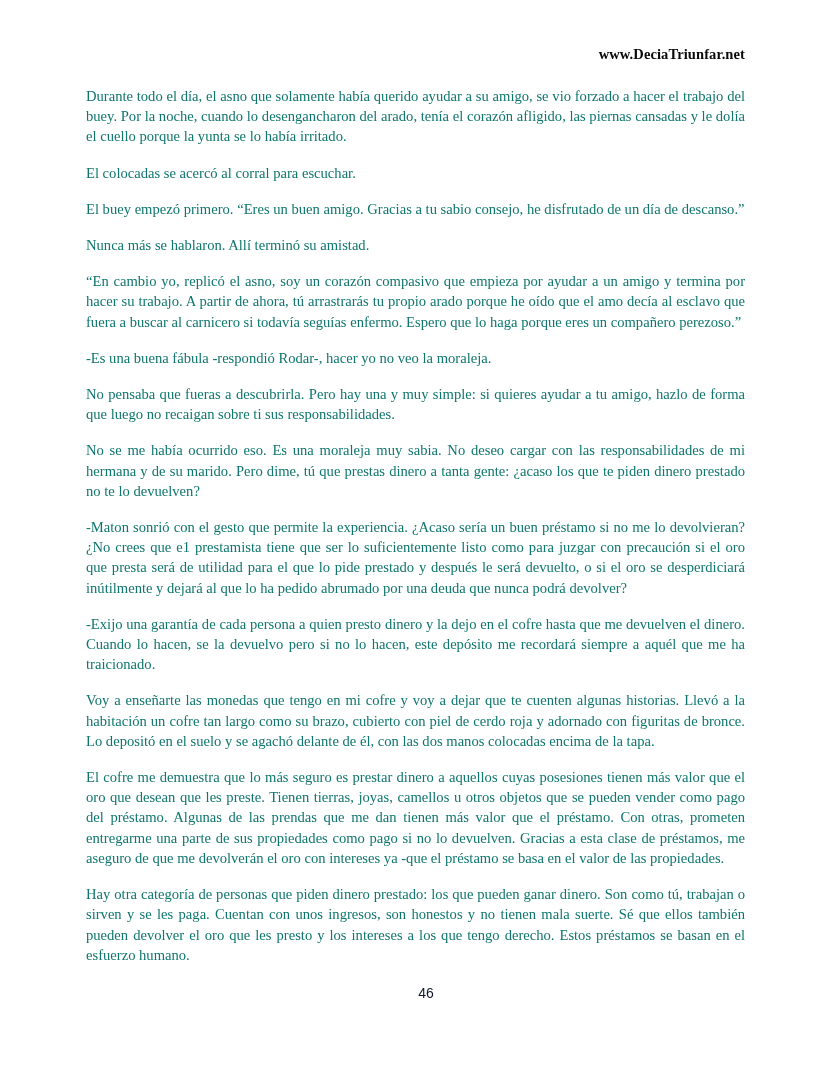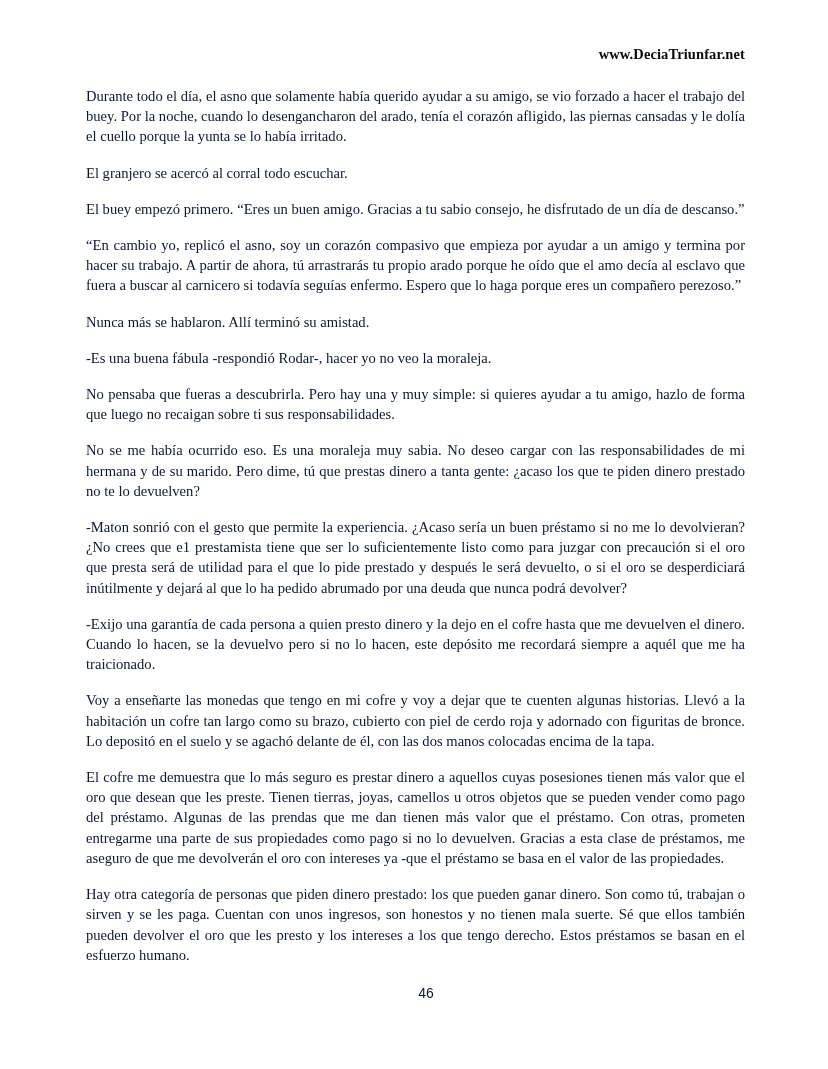--- a/index.html
+++ b/index.html
@@ -45,21 +45,21 @@
     left: 86px;
     width: 659px;
   }
 
   .para {
     margin: 0 0 16px 0;
     font-size: 14.6px;
     line-height: 20.2px;
     text-align: justify;
     text-justify: inter-word;
-    color: #0f172a;
+    color: #0f766e;
     hyphens: none;
     -webkit-hyphens: none;
   }
 
   .para:last-child {
     margin-bottom: 8px;
   }
 
   
   .folio {
@@ -75,24 +75,24 @@
 </style>
 </head>
 <body>
 
 <div class="page">
 
   <div class="header">www.DeciaTriunfar.net</div>
 
   <div class="content">
     <p class="para">Durante todo el día, el asno que solamente había querido ayudar a su amigo, se vio forzado a hacer el trabajo del buey. Por la noche, cuando lo desengancharon del arado, tenía el corazón afligido, las piernas cansadas y le dolía el cuello porque la yunta se lo había irritado.</p>
-    <p class="para">El granjero se acercó al corral todo escuchar.</p>
+    <p class="para">El colocadas se acercó al corral para escuchar.</p>
     <p class="para">El buey empezó primero. “Eres un buen amigo. Gracias a tu sabio consejo, he disfrutado de un día de descanso.”</p>
+    <p class="para">Nunca más se hablaron. Allí terminó su amistad.</p>
     <p class="para">“En cambio yo, replicó el asno, soy un corazón compasivo que empieza por ayudar a un amigo y termina por hacer su trabajo. A partir de ahora, tú arrastrarás tu propio arado porque he oído que el amo decía al esclavo que fuera a buscar al carnicero si todavía seguías enfermo. Espero que lo haga porque eres un compañero perezoso.”</p>
-    <p class="para">Nunca más se hablaron. Allí terminó su amistad.</p>
     <p class="para">-Es una buena fábula -respondió Rodar-, hacer yo no veo la moraleja.</p>
     <p class="para">No pensaba que fueras a descubrirla. Pero hay una y muy simple: si quieres ayudar a tu amigo, hazlo de forma que luego no recaigan sobre ti sus responsabilidades.</p>
     <p class="para">No se me había ocurrido eso. Es una moraleja muy sabia. No deseo cargar con las responsabilidades de mi hermana y de su marido. Pero dime, tú que prestas dinero a tanta gente: ¿acaso los que te piden dinero prestado no te lo devuelven?</p>
     <p class="para">-Maton sonrió con el gesto que permite la experiencia. ¿Acaso sería un buen préstamo si no me lo devolvieran? ¿No crees que e1 prestamista tiene que ser lo suficientemente listo como para juzgar con precaución si el oro que presta será de utilidad para el que lo pide prestado y después le será devuelto, o si el oro se desperdiciará inútilmente y dejará al que lo ha pedido abrumado por una deuda que nunca podrá devolver?</p>
     <p class="para">-Exijo una garantía de cada persona a quien presto dinero y la dejo en el cofre hasta que me devuelven el dinero. Cuando lo hacen, se la devuelvo pero si no lo hacen, este depósito me recordará siempre a aquél que me ha traicionado.</p>
     <p class="para">Voy a enseñarte las monedas que tengo en mi cofre y voy a dejar que te cuenten algunas historias. Llevó a la habitación un cofre tan largo como su brazo, cubierto con piel de cerdo roja y adornado con figuritas de bronce. Lo depositó en el suelo y se agachó delante de él, con las dos manos colocadas encima de la tapa.</p>
     <p class="para">El cofre me demuestra que lo más seguro es prestar dinero a aquellos cuyas posesiones tienen más valor que el oro que desean que les preste. Tienen tierras, joyas, camellos u otros objetos que se pueden vender como pago del préstamo. Algunas de las prendas que me dan tienen más valor que el préstamo. Con otras, prometen entregarme una parte de sus propiedades como pago si no lo devuelven. Gracias a esta clase de préstamos, me aseguro de que me devolverán el oro con intereses ya -que el préstamo se basa en el valor de las propiedades.</p>
     <p class="para">Hay otra categoría de personas que piden dinero prestado: los que pueden ganar dinero. Son como tú, trabajan o sirven y se les paga. Cuentan con unos ingresos, son honestos y no tienen mala suerte. Sé que ellos también pueden devolver el oro que les presto y los intereses a los que tengo derecho. Estos préstamos se basan en el esfuerzo humano.</p>
   </div>
 

